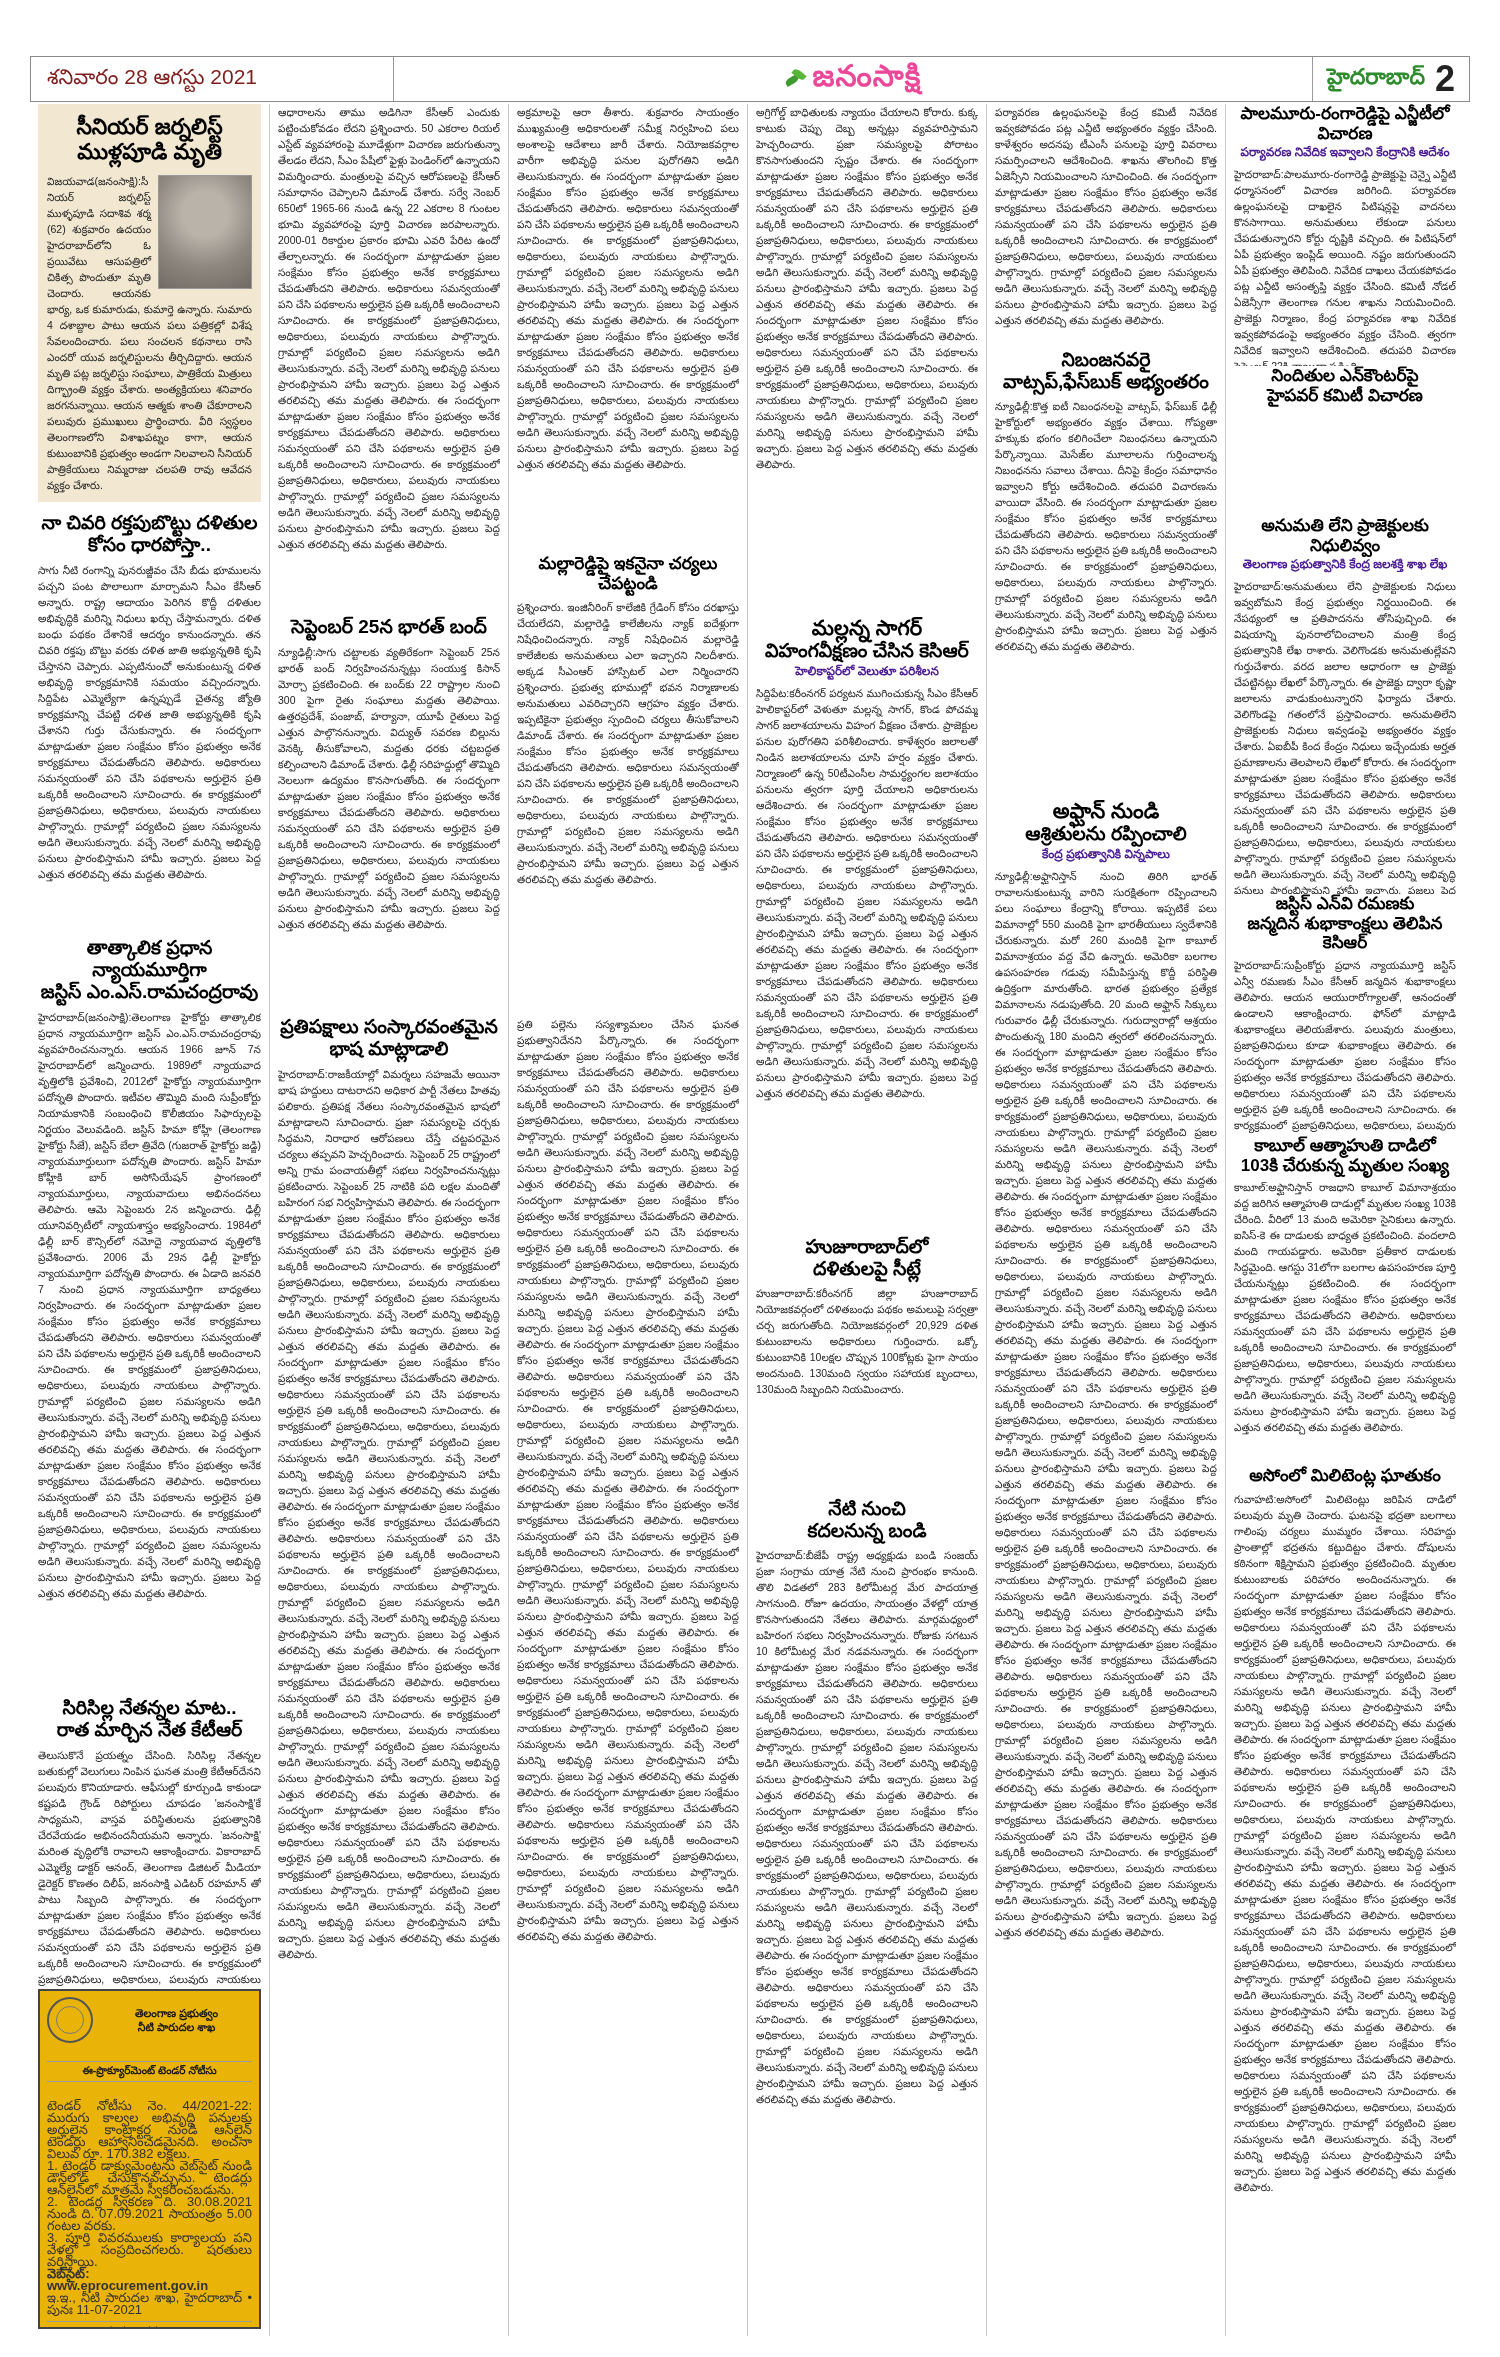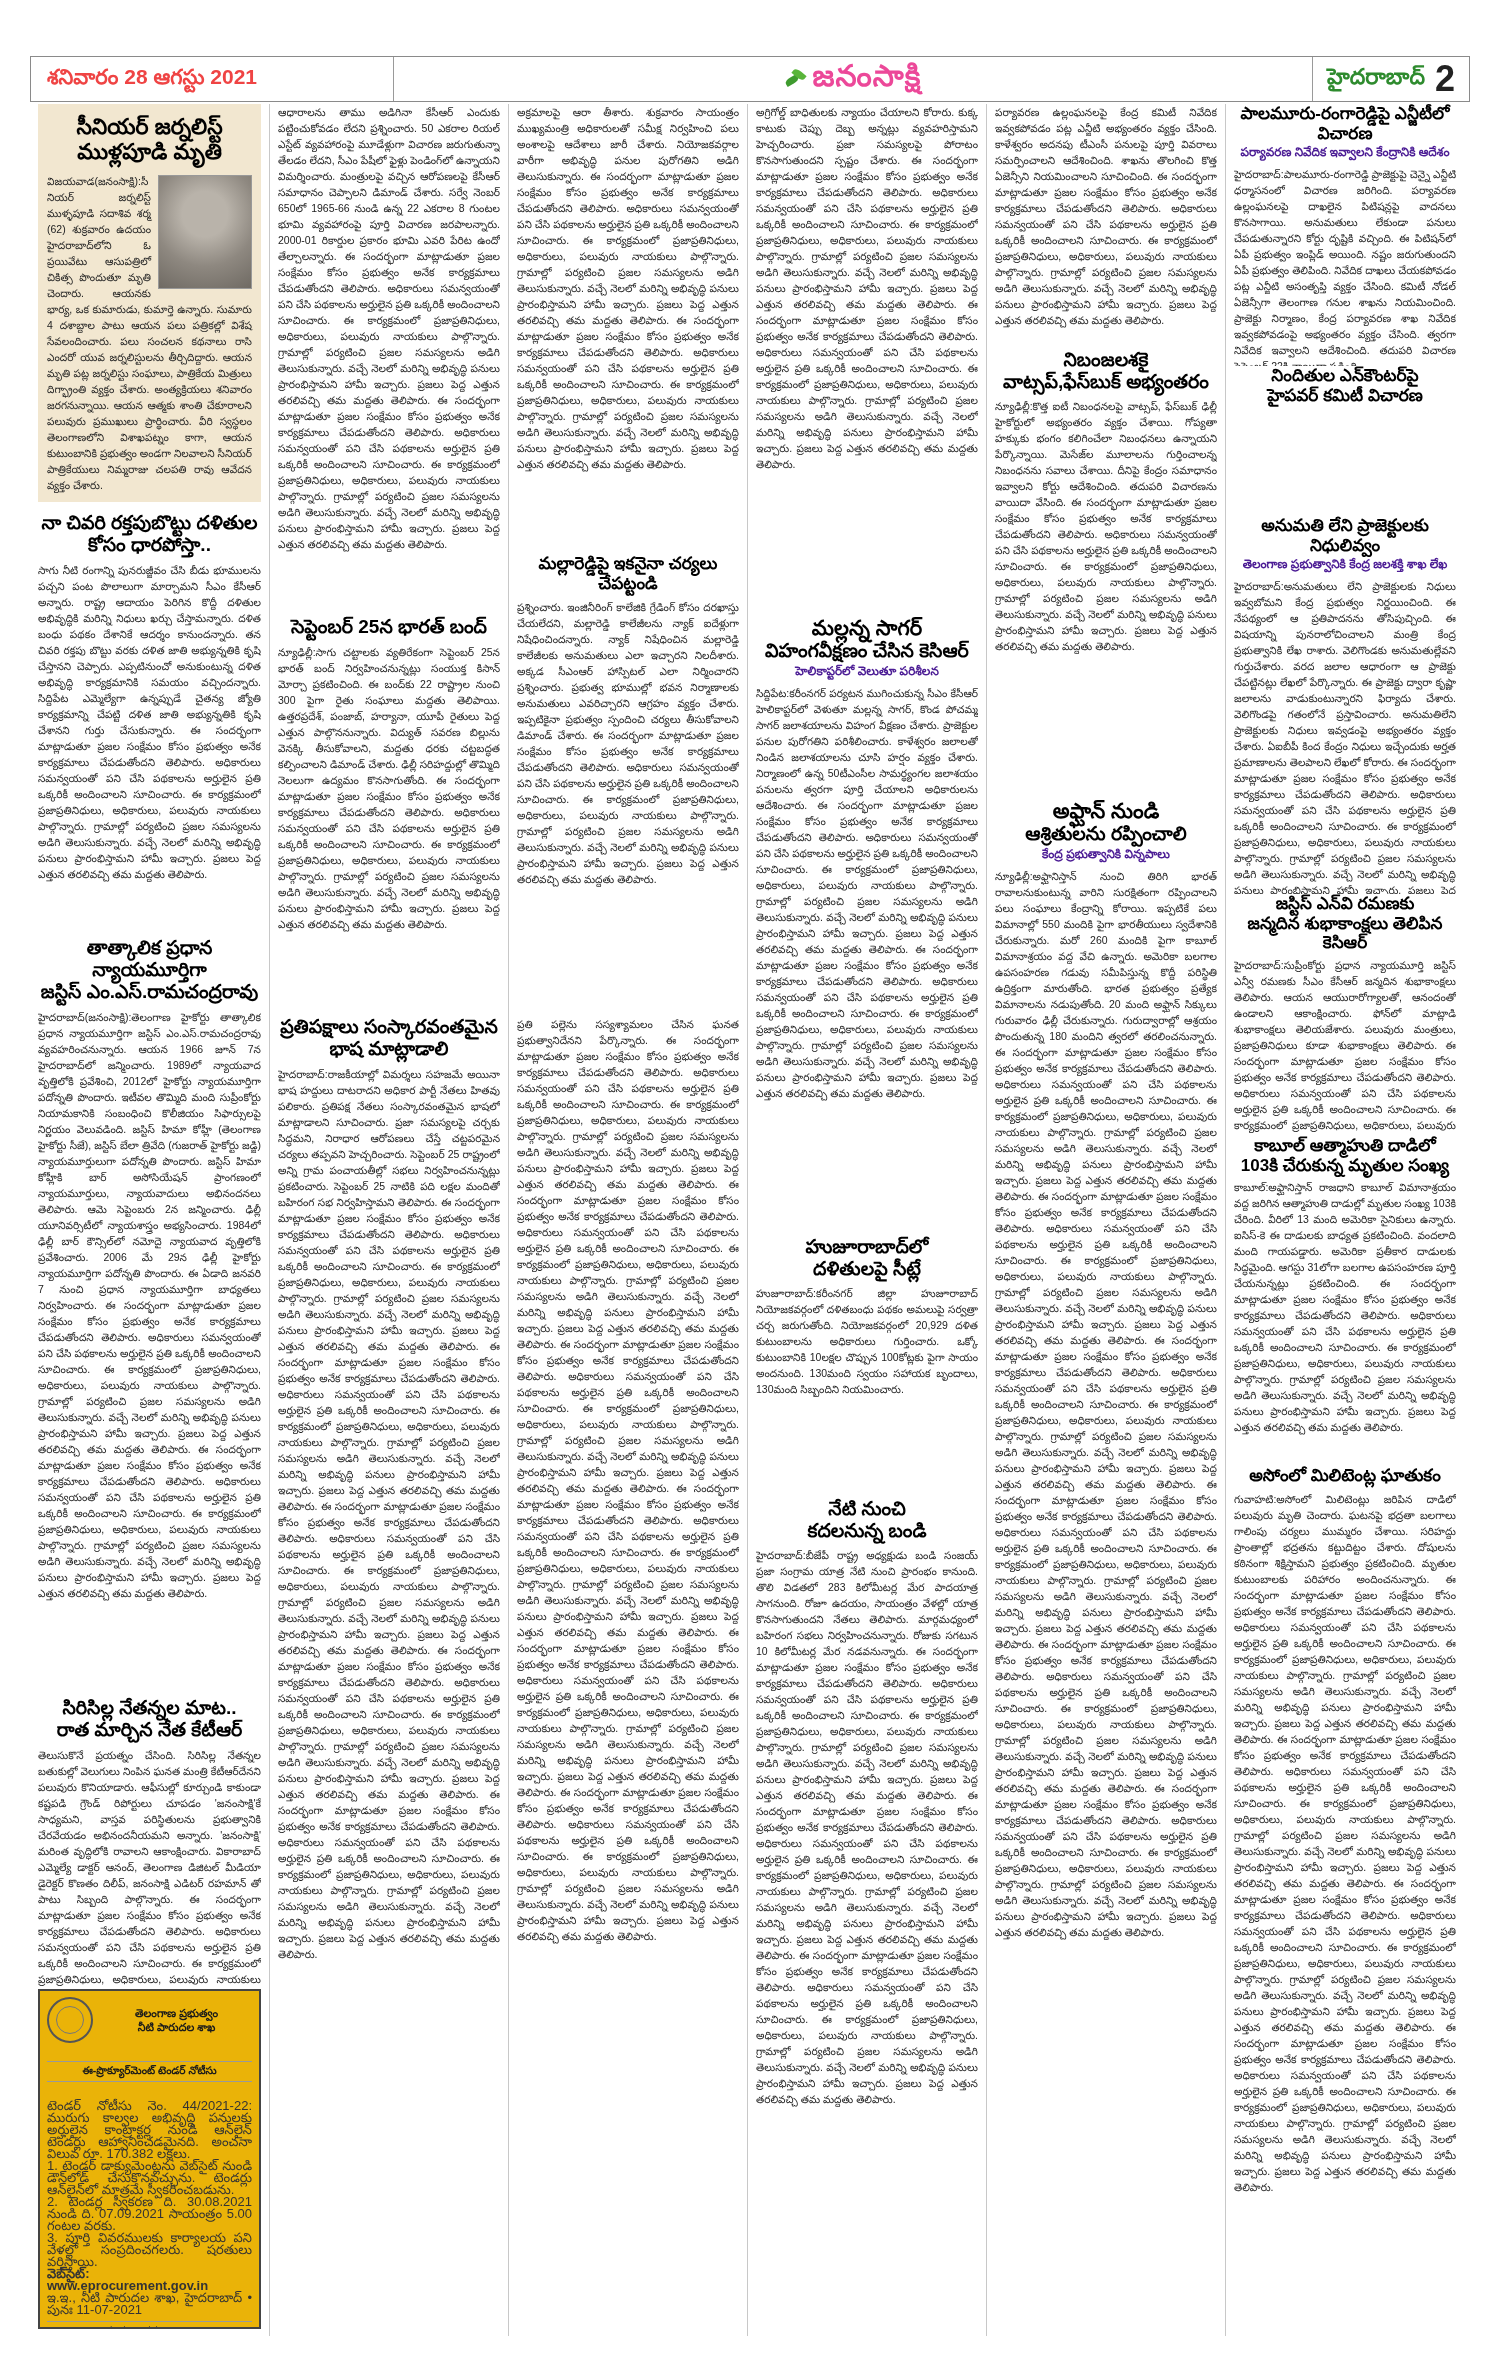--- a/index.html
+++ b/index.html
@@ -3,21 +3,21 @@
 <meta charset="utf-8">
 <style>
   html,body{margin:0;padding:0;background:#ffffff;}
   body{font-family:"Liberation Sans","DejaVu Sans",sans-serif;color:#1a1a1a;}
   #page{position:relative;width:1500px;height:2357px;background:#fff;overflow:hidden;}
 
   
   .topbar{position:absolute;left:30px;top:56px;width:1438px;height:44px;
           border:1px solid #8a8a8a;display:flex;align-items:stretch;background:#fff;}
   .datecell{display:flex;align-items:center;padding:0 16px;border-right:1px solid #9a9a9a;
-            font-weight:bold;font-size:21px;color:#ef4444;min-width:330px;}
+            font-weight:normal;font-size:21px;color:#7f1d1d;min-width:330px;}
   .logocell{flex:1;display:flex;align-items:center;justify-content:center;gap:6px;}
   .leaf{position:relative;width:22px;height:22px;}
   .leaf span{position:absolute;width:14px;height:7px;background:#3f9b2f;border-radius:50% 0 50% 0;}
   .leaf span:nth-child(1){left:0;top:9px;transform:rotate(-30deg);}
   .leaf span:nth-child(2){left:7px;top:3px;transform:rotate(40deg);background:#59b53a;}
   .masthead-text{font-size:30px;font-weight:bold;color:#ec4899;letter-spacing:1px;}
   .editioncell{display:flex;align-items:center;gap:10px;padding:0 14px;border-left:1px solid #9a9a9a;}
   .edition-name{color:#2e8b2e;font-weight:bold;font-size:22px;}
   .page-num{font-size:36px;font-weight:bold;color:#222;line-height:1;}
 
@@ -162,21 +162,21 @@
         <div class="h1 h-med" style="margin-bottom:5px">కదలనున్న బండి</div>
         <div class="body">హైదరాబాద్:బీజేపీ రాష్ట్ర అధ్యక్షుడు బండి సంజయ్ ప్రజా సంగ్రామ యాత్ర నేటి నుంచి ప్రారంభం కానుంది. తొలి విడతలో 283 కిలోమీటర్ల మేర పాదయాత్ర సాగనుంది. రోజూ ఉదయం, సాయంత్రం వేళల్లో యాత్ర కొనసాగుతుందని నేతలు తెలిపారు. మార్గమధ్యంలో బహిరంగ సభలు నిర్వహించనున్నారు. రోజుకు సగటున 10 కిలోమీటర్ల మేర నడవనున్నారు.  ఈ సందర్భంగా మాట్లాడుతూ ప్రజల సంక్షేమం కోసం ప్రభుత్వం అనేక కార్యక్రమాలు చేపడుతోందని తెలిపారు. అధికారులు సమన్వయంతో పని చేసి పథకాలను అర్హులైన ప్రతి ఒక్కరికీ అందించాలని సూచించారు. ఈ కార్యక్రమంలో ప్రజాప్రతినిధులు, అధికారులు, పలువురు నాయకులు పాల్గొన్నారు. గ్రామాల్లో పర్యటించి ప్రజల సమస్యలను అడిగి తెలుసుకున్నారు. వచ్చే నెలలో మరిన్ని అభివృద్ధి పనులు ప్రారంభిస్తామని హామీ ఇచ్చారు. ప్రజలు పెద్ద ఎత్తున తరలివచ్చి తమ మద్దతు తెలిపారు. ఈ సందర్భంగా మాట్లాడుతూ ప్రజల సంక్షేమం కోసం ప్రభుత్వం అనేక కార్యక్రమాలు చేపడుతోందని తెలిపారు. అధికారులు సమన్వయంతో పని చేసి పథకాలను అర్హులైన ప్రతి ఒక్కరికీ అందించాలని సూచించారు. ఈ కార్యక్రమంలో ప్రజాప్రతినిధులు, అధికారులు, పలువురు నాయకులు పాల్గొన్నారు. గ్రామాల్లో పర్యటించి ప్రజల సమస్యలను అడిగి తెలుసుకున్నారు. వచ్చే నెలలో మరిన్ని అభివృద్ధి పనులు ప్రారంభిస్తామని హామీ ఇచ్చారు. ప్రజలు పెద్ద ఎత్తున తరలివచ్చి తమ మద్దతు తెలిపారు. ఈ సందర్భంగా మాట్లాడుతూ ప్రజల సంక్షేమం కోసం ప్రభుత్వం అనేక కార్యక్రమాలు చేపడుతోందని తెలిపారు. అధికారులు సమన్వయంతో పని చేసి పథకాలను అర్హులైన ప్రతి ఒక్కరికీ అందించాలని సూచించారు. ఈ కార్యక్రమంలో ప్రజాప్రతినిధులు, అధికారులు, పలువురు నాయకులు పాల్గొన్నారు. గ్రామాల్లో పర్యటించి ప్రజల సమస్యలను అడిగి తెలుసుకున్నారు. వచ్చే నెలలో మరిన్ని అభివృద్ధి పనులు ప్రారంభిస్తామని హామీ ఇచ్చారు. ప్రజలు పెద్ద ఎత్తున తరలివచ్చి తమ మద్దతు తెలిపారు. </div>
       </div>
     </div>
 
     <div class="col">
       <div class="blk" style="height:245px">
         <div class="body">పర్యావరణ ఉల్లంఘనలపై కేంద్ర కమిటీ నివేదిక ఇవ్వకపోవడం పట్ల ఎన్జీటి అభ్యంతరం వ్యక్తం చేసింది. కాళేశ్వరం అదనపు టీఎంసీ పనులపై పూర్తి వివరాలు సమర్పించాలని ఆదేశించింది. శాఖను తొలగించి కొత్త ఏజెన్సీని నియమించాలని సూచించింది.  ఈ సందర్భంగా మాట్లాడుతూ ప్రజల సంక్షేమం కోసం ప్రభుత్వం అనేక కార్యక్రమాలు చేపడుతోందని తెలిపారు. అధికారులు సమన్వయంతో పని చేసి పథకాలను అర్హులైన ప్రతి ఒక్కరికీ అందించాలని సూచించారు. ఈ కార్యక్రమంలో ప్రజాప్రతినిధులు, అధికారులు, పలువురు నాయకులు పాల్గొన్నారు. గ్రామాల్లో పర్యటించి ప్రజల సమస్యలను అడిగి తెలుసుకున్నారు. వచ్చే నెలలో మరిన్ని అభివృద్ధి పనులు ప్రారంభిస్తామని హామీ ఇచ్చారు. ప్రజలు పెద్ద ఎత్తున తరలివచ్చి తమ మద్దతు తెలిపారు. </div>
       </div>
       <div class="blk" style="height:450px">
-        <div class="h1 h-med">నిబంజలశకై</div>
+        <div class="h1 h-med">నిబంజనవరై</div>
         <div class="h1 h-med" style="margin-bottom:5px">వాట్సప్,ఫేస్‌బుక్ అభ్యంతరం</div>
         <div class="body">న్యూఢిల్లీ:కొత్త ఐటీ నిబంధనలపై వాట్సప్, ఫేస్‌బుక్ ఢిల్లీ హైకోర్టులో అభ్యంతరం వ్యక్తం చేశాయి. గోప్యతా హక్కుకు భంగం కలిగించేలా నిబంధనలు ఉన్నాయని పేర్కొన్నాయి. మెసేజ్‌ల మూలాలను గుర్తించాలన్న నిబంధనను సవాలు చేశాయి. దీనిపై కేంద్రం సమాధానం ఇవ్వాలని కోర్టు ఆదేశించింది. తదుపరి విచారణను వాయిదా వేసింది.  ఈ సందర్భంగా మాట్లాడుతూ ప్రజల సంక్షేమం కోసం ప్రభుత్వం అనేక కార్యక్రమాలు చేపడుతోందని తెలిపారు. అధికారులు సమన్వయంతో పని చేసి పథకాలను అర్హులైన ప్రతి ఒక్కరికీ అందించాలని సూచించారు. ఈ కార్యక్రమంలో ప్రజాప్రతినిధులు, అధికారులు, పలువురు నాయకులు పాల్గొన్నారు. గ్రామాల్లో పర్యటించి ప్రజల సమస్యలను అడిగి తెలుసుకున్నారు. వచ్చే నెలలో మరిన్ని అభివృద్ధి పనులు ప్రారంభిస్తామని హామీ ఇచ్చారు. ప్రజలు పెద్ద ఎత్తున తరలివచ్చి తమ మద్దతు తెలిపారు. </div>
       </div>
       <div class="blk" style="height:1532px">
         <div class="h1 h-big">అఫ్ఘాన్ నుండి</div>
         <div class="h1 h-med">ఆశ్రితులను రప్పించాలి</div>
         <div class="deck">కేంద్ర ప్రభుత్వానికి విన్నపాలు</div>
         <div class="body">న్యూఢిల్లీ:అఫ్ఘానిస్తాన్ నుంచి తిరిగి భారత్ రావాలనుకుంటున్న వారిని సురక్షితంగా రప్పించాలని పలు సంఘాలు కేంద్రాన్ని కోరాయి. ఇప్పటికే పలు విమానాల్లో 550 మందికి పైగా భారతీయులు స్వదేశానికి చేరుకున్నారు. మరో 260 మందికి పైగా కాబూల్ విమానాశ్రయం వద్ద వేచి ఉన్నారు. అమెరికా బలగాల ఉపసంహరణ గడువు సమీపిస్తున్న కొద్దీ పరిస్థితి ఉద్రిక్తంగా మారుతోంది. భారత ప్రభుత్వం ప్రత్యేక విమానాలను నడుపుతోంది. 20 మంది అఫ్ఘాన్ సిక్కులు గురువారం ఢిల్లీ చేరుకున్నారు. గురుద్వారాల్లో ఆశ్రయం పొందుతున్న 180 మందిని త్వరలో తరలించనున్నారు.  ఈ సందర్భంగా మాట్లాడుతూ ప్రజల సంక్షేమం కోసం ప్రభుత్వం అనేక కార్యక్రమాలు చేపడుతోందని తెలిపారు. అధికారులు సమన్వయంతో పని చేసి పథకాలను అర్హులైన ప్రతి ఒక్కరికీ అందించాలని సూచించారు. ఈ కార్యక్రమంలో ప్రజాప్రతినిధులు, అధికారులు, పలువురు నాయకులు పాల్గొన్నారు. గ్రామాల్లో పర్యటించి ప్రజల సమస్యలను అడిగి తెలుసుకున్నారు. వచ్చే నెలలో మరిన్ని అభివృద్ధి పనులు ప్రారంభిస్తామని హామీ ఇచ్చారు. ప్రజలు పెద్ద ఎత్తున తరలివచ్చి తమ మద్దతు తెలిపారు. ఈ సందర్భంగా మాట్లాడుతూ ప్రజల సంక్షేమం కోసం ప్రభుత్వం అనేక కార్యక్రమాలు చేపడుతోందని తెలిపారు. అధికారులు సమన్వయంతో పని చేసి పథకాలను అర్హులైన ప్రతి ఒక్కరికీ అందించాలని సూచించారు. ఈ కార్యక్రమంలో ప్రజాప్రతినిధులు, అధికారులు, పలువురు నాయకులు పాల్గొన్నారు. గ్రామాల్లో పర్యటించి ప్రజల సమస్యలను అడిగి తెలుసుకున్నారు. వచ్చే నెలలో మరిన్ని అభివృద్ధి పనులు ప్రారంభిస్తామని హామీ ఇచ్చారు. ప్రజలు పెద్ద ఎత్తున తరలివచ్చి తమ మద్దతు తెలిపారు. ఈ సందర్భంగా మాట్లాడుతూ ప్రజల సంక్షేమం కోసం ప్రభుత్వం అనేక కార్యక్రమాలు చేపడుతోందని తెలిపారు. అధికారులు సమన్వయంతో పని చేసి పథకాలను అర్హులైన ప్రతి ఒక్కరికీ అందించాలని సూచించారు. ఈ కార్యక్రమంలో ప్రజాప్రతినిధులు, అధికారులు, పలువురు నాయకులు పాల్గొన్నారు. గ్రామాల్లో పర్యటించి ప్రజల సమస్యలను అడిగి తెలుసుకున్నారు. వచ్చే నెలలో మరిన్ని అభివృద్ధి పనులు ప్రారంభిస్తామని హామీ ఇచ్చారు. ప్రజలు పెద్ద ఎత్తున తరలివచ్చి తమ మద్దతు తెలిపారు. ఈ సందర్భంగా మాట్లాడుతూ ప్రజల సంక్షేమం కోసం ప్రభుత్వం అనేక కార్యక్రమాలు చేపడుతోందని తెలిపారు. అధికారులు సమన్వయంతో పని చేసి పథకాలను అర్హులైన ప్రతి ఒక్కరికీ అందించాలని సూచించారు. ఈ కార్యక్రమంలో ప్రజాప్రతినిధులు, అధికారులు, పలువురు నాయకులు పాల్గొన్నారు. గ్రామాల్లో పర్యటించి ప్రజల సమస్యలను అడిగి తెలుసుకున్నారు. వచ్చే నెలలో మరిన్ని అభివృద్ధి పనులు ప్రారంభిస్తామని హామీ ఇచ్చారు. ప్రజలు పెద్ద ఎత్తున తరలివచ్చి తమ మద్దతు తెలిపారు. ఈ సందర్భంగా మాట్లాడుతూ ప్రజల సంక్షేమం కోసం ప్రభుత్వం అనేక కార్యక్రమాలు చేపడుతోందని తెలిపారు. అధికారులు సమన్వయంతో పని చేసి పథకాలను అర్హులైన ప్రతి ఒక్కరికీ అందించాలని సూచించారు. ఈ కార్యక్రమంలో ప్రజాప్రతినిధులు, అధికారులు, పలువురు నాయకులు పాల్గొన్నారు. గ్రామాల్లో పర్యటించి ప్రజల సమస్యలను అడిగి తెలుసుకున్నారు. వచ్చే నెలలో మరిన్ని అభివృద్ధి పనులు ప్రారంభిస్తామని హామీ ఇచ్చారు. ప్రజలు పెద్ద ఎత్తున తరలివచ్చి తమ మద్దతు తెలిపారు. ఈ సందర్భంగా మాట్లాడుతూ ప్రజల సంక్షేమం కోసం ప్రభుత్వం అనేక కార్యక్రమాలు చేపడుతోందని తెలిపారు. అధికారులు సమన్వయంతో పని చేసి పథకాలను అర్హులైన ప్రతి ఒక్కరికీ అందించాలని సూచించారు. ఈ కార్యక్రమంలో ప్రజాప్రతినిధులు, అధికారులు, పలువురు నాయకులు పాల్గొన్నారు. గ్రామాల్లో పర్యటించి ప్రజల సమస్యలను అడిగి తెలుసుకున్నారు. వచ్చే నెలలో మరిన్ని అభివృద్ధి పనులు ప్రారంభిస్తామని హామీ ఇచ్చారు. ప్రజలు పెద్ద ఎత్తున తరలివచ్చి తమ మద్దతు తెలిపారు. </div>
       </div>
     </div>

